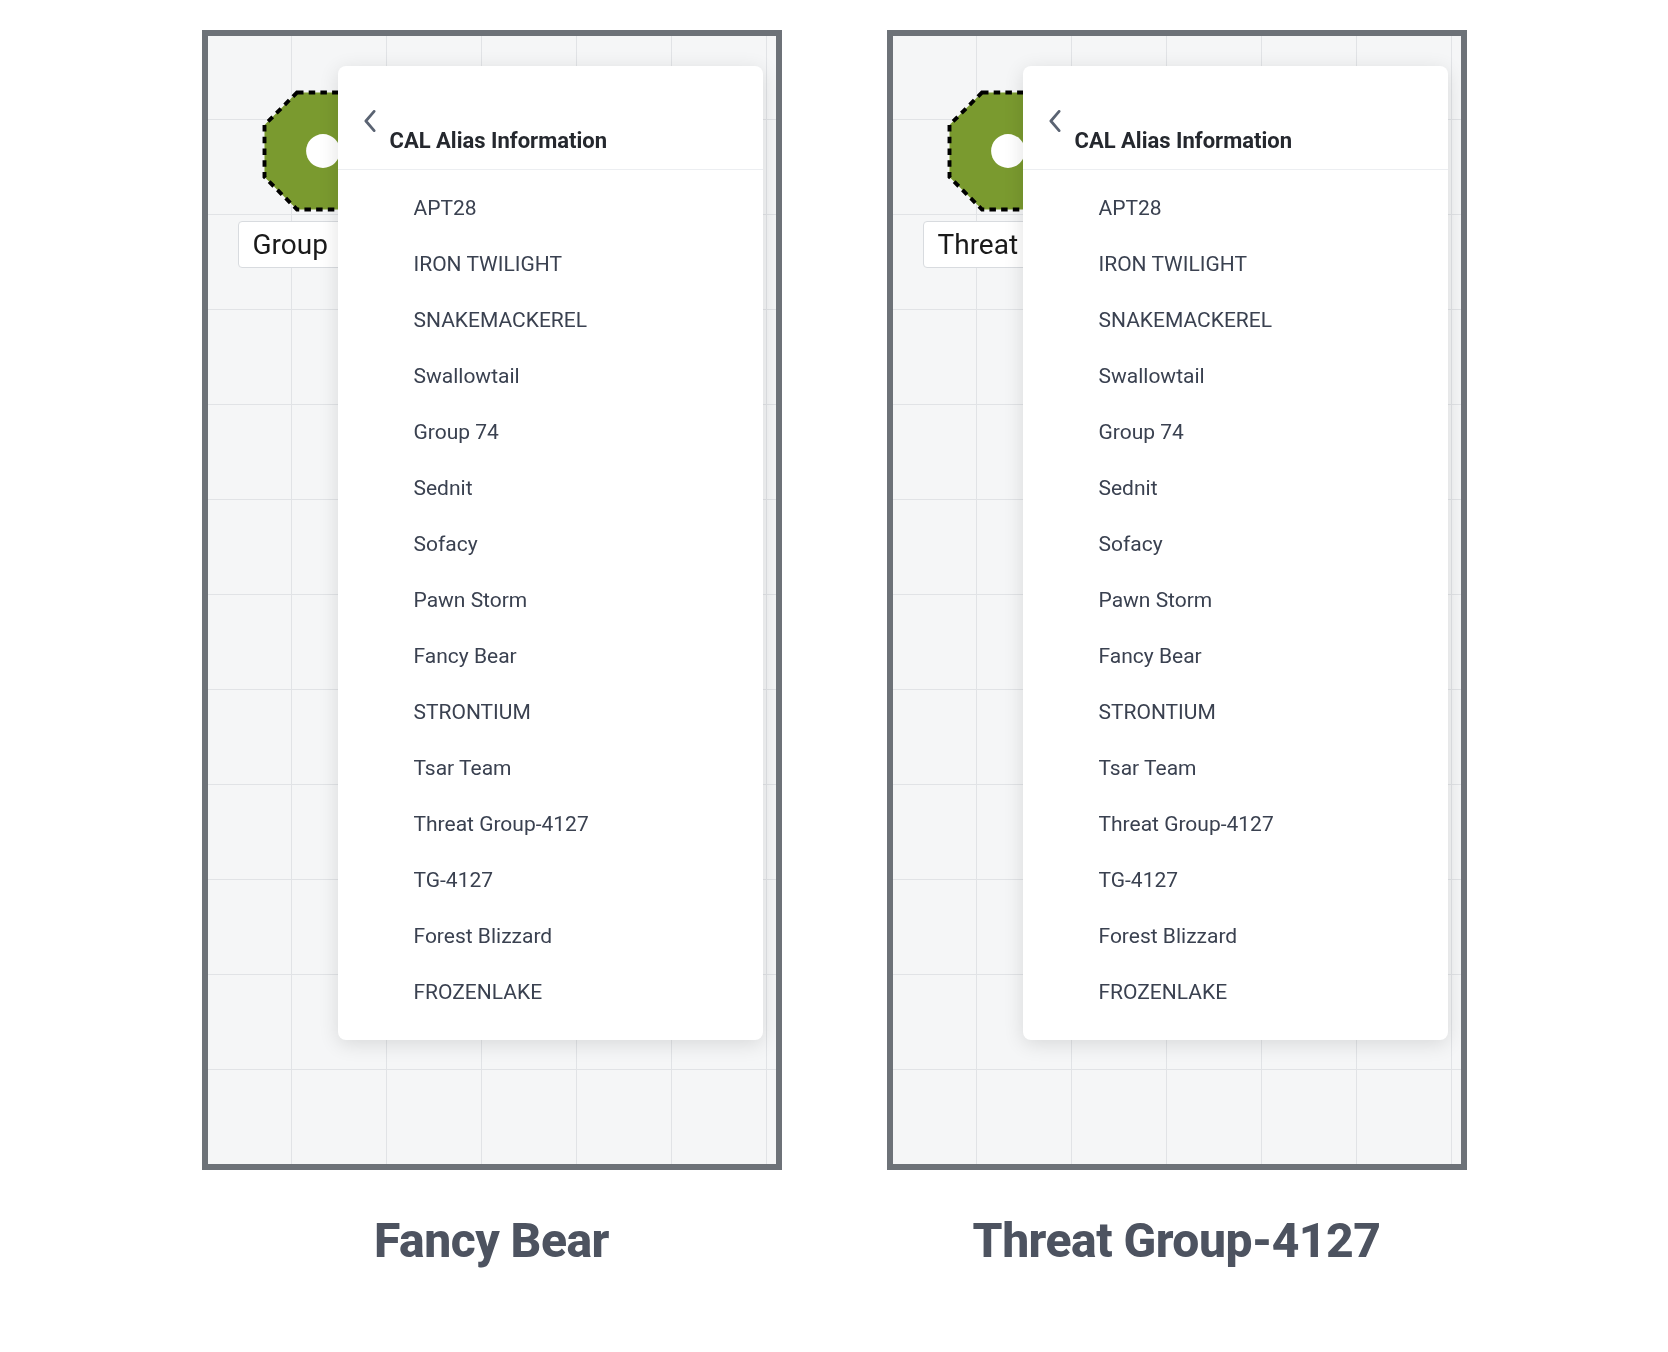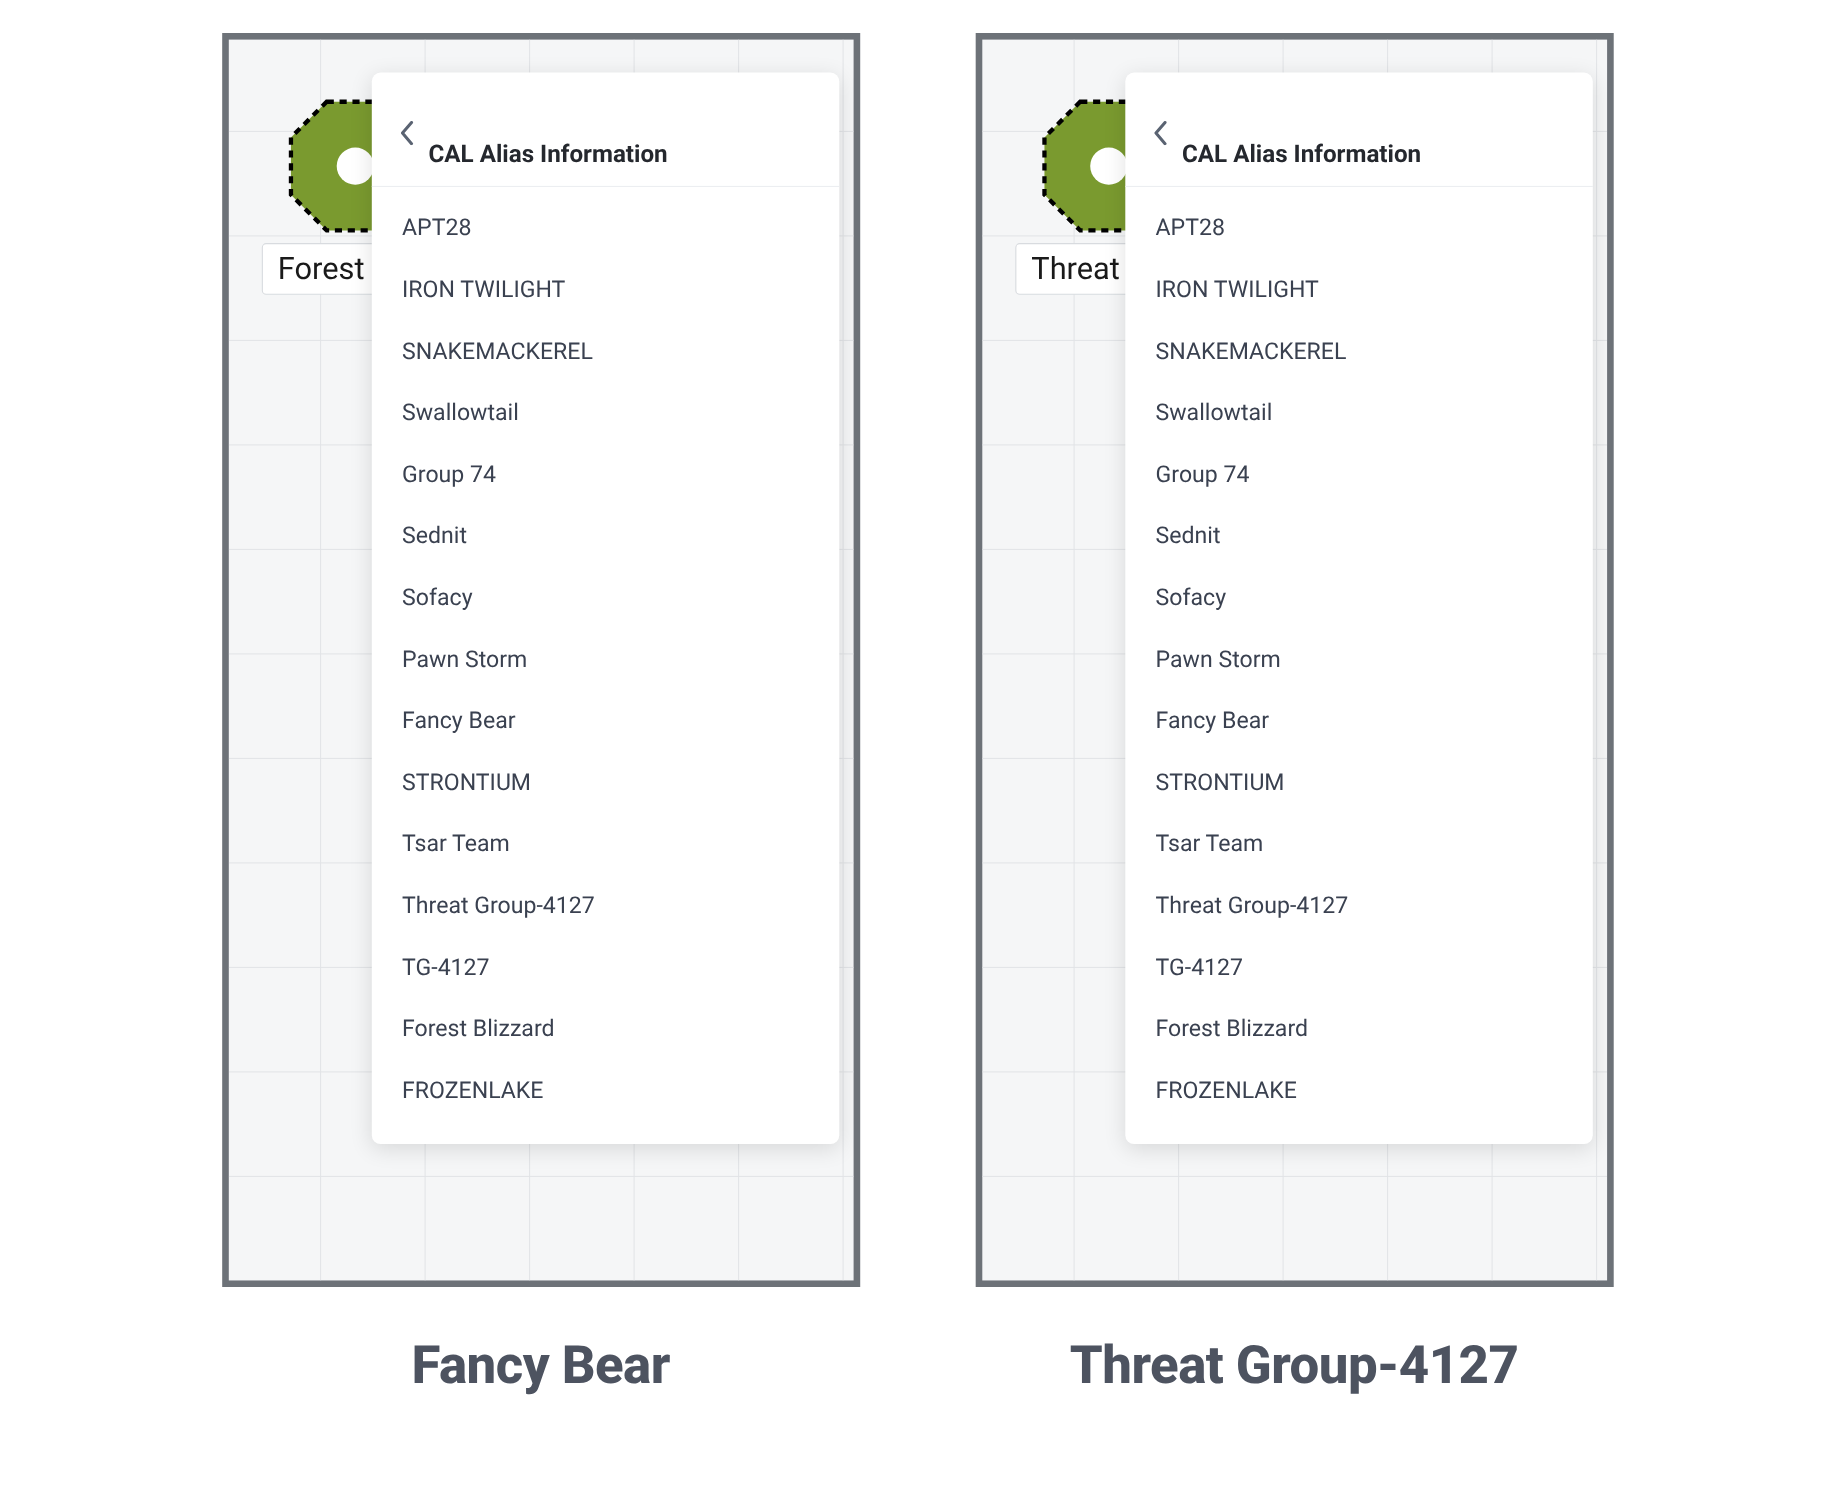--- a/index.html
+++ b/index.html
@@ -96,20 +96,21 @@
       height: 22px;
     }
     .popup-title {
       font-size: 22px;
       font-weight: 700;
       color: #25282e;
       margin-top: 40px;
     }
     .popup-list {
       padding: 10px 0 20px 0;
+      margin-left: 48px;
     }
     .popup-item {
       padding: 16px 28px;
       font-size: 21px;
       color: #3a4150;
       cursor: pointer;
     }
     .caption {
       margin-top: 42px;
       font-size: 48px;
@@ -123,21 +124,21 @@
 
 <div class="panel-wrapper">
   <div class="panel">
     <div class="grid-bg"></div>
     <div class="node-badge">
       <svg viewBox="0 0 100 100">
         <polygon points="30,5 70,5 95,30 95,70 70,95 30,95 5,70 5,30" fill="#7a9a2f" stroke="#000" stroke-width="3" stroke-dasharray="5,4"></polygon>
         <circle cx="50" cy="50" r="13" fill="#fff"></circle>
       </svg>
     </div>
-    <div class="node-label">Forest</div>
+    <div class="node-label">Group</div>
     <div class="popup">
       <div class="popup-header">
         <span class="popup-back">
           <svg viewBox="0 0 10 16">
               <path d="M8 1 L2 8 L8 15" stroke="#5a6372" stroke-width="2" fill="none" stroke-linecap="round" stroke-linejoin="round"></path>
             </svg>
         </span>
         <span class="popup-title">CAL Alias Information</span>
       </div>
       <div class="popup-list">

